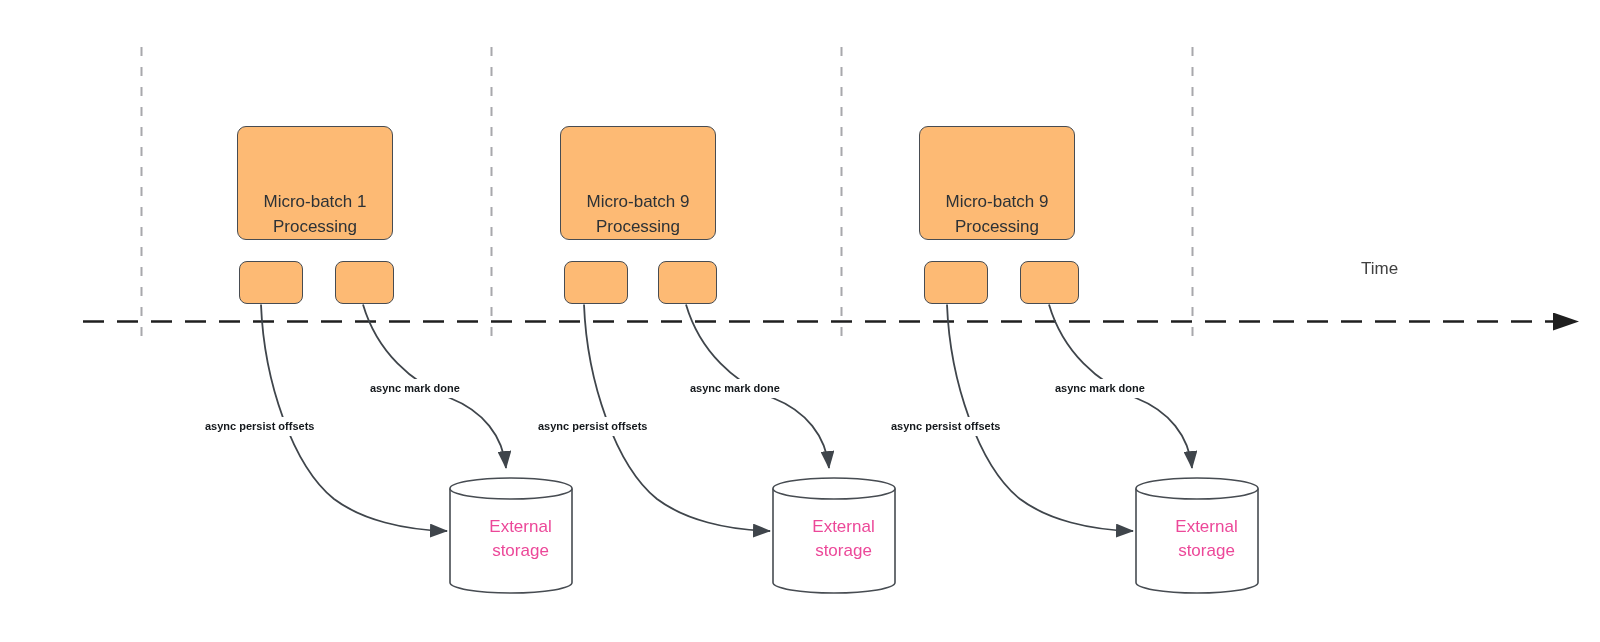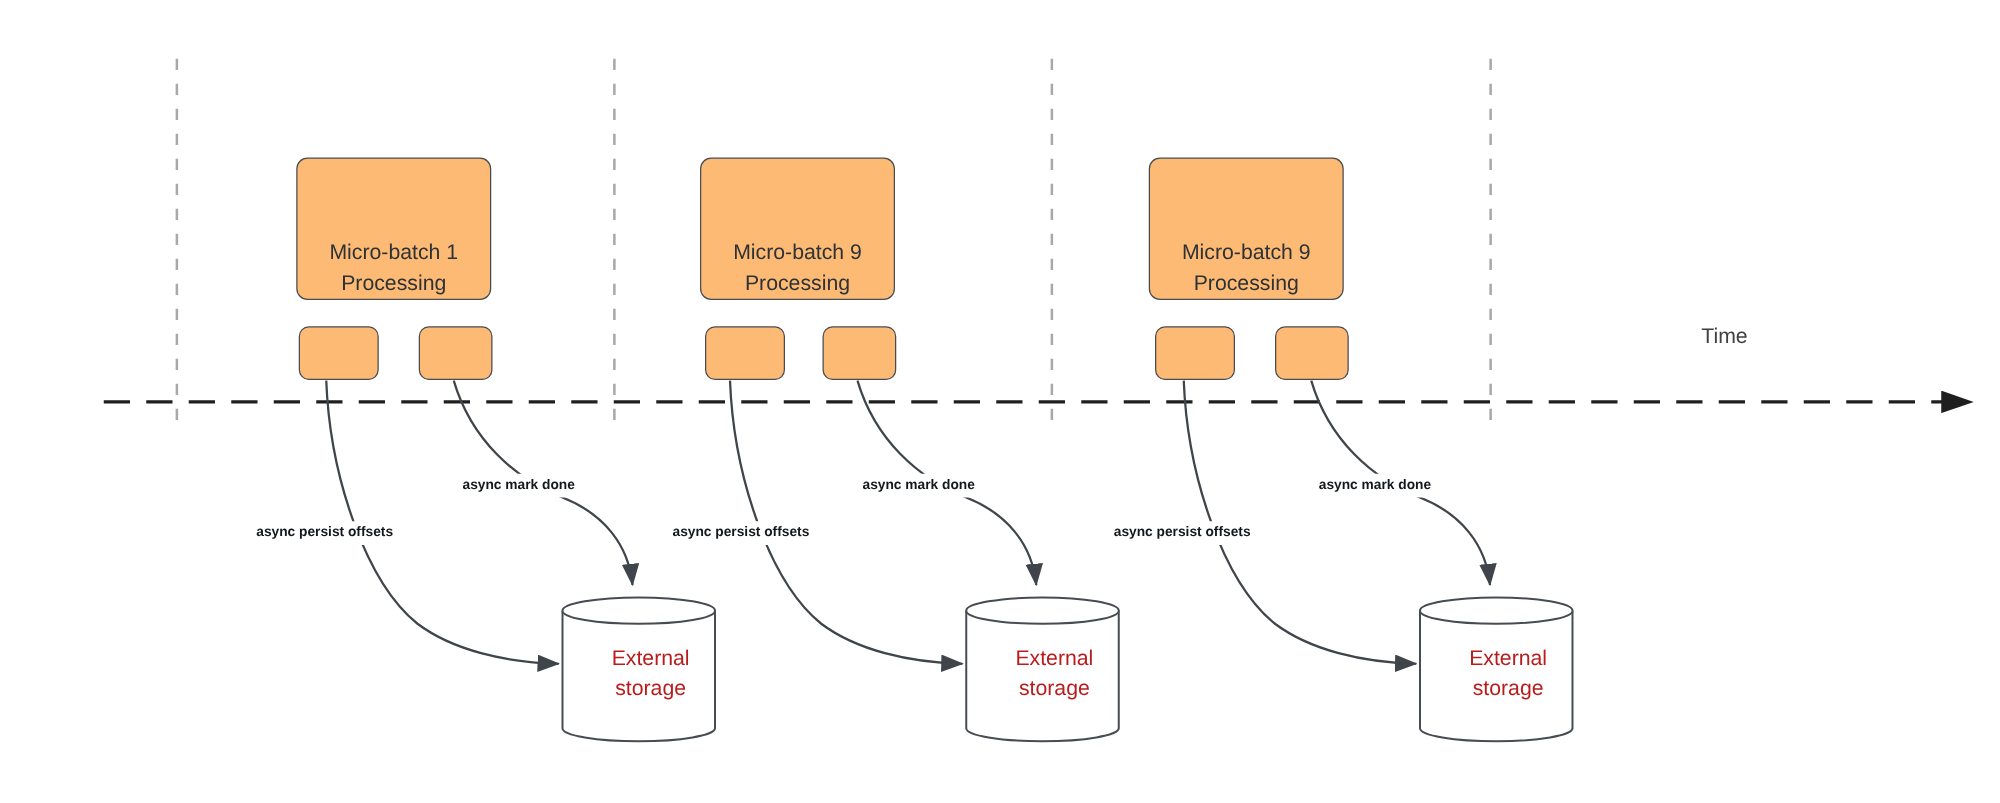--- a/index.html
+++ b/index.html
@@ -42,21 +42,21 @@
     background: #ffffff;
     white-space: nowrap;
     padding: 0 2px;
   }
   .cyl-label {
     position: absolute;
     width: 141px;
     top: 515px;
     font-size: 17px;
     line-height: 24px;
-    color: #b91c1c;
+    color: #ec4899;
     text-align: center;
     white-space: pre-line;
   }
   .time-label {
     position: absolute;
     left: 1361px;
     top: 258px;
     font-size: 17px;
     line-height: 22px;
     color: #404040;

